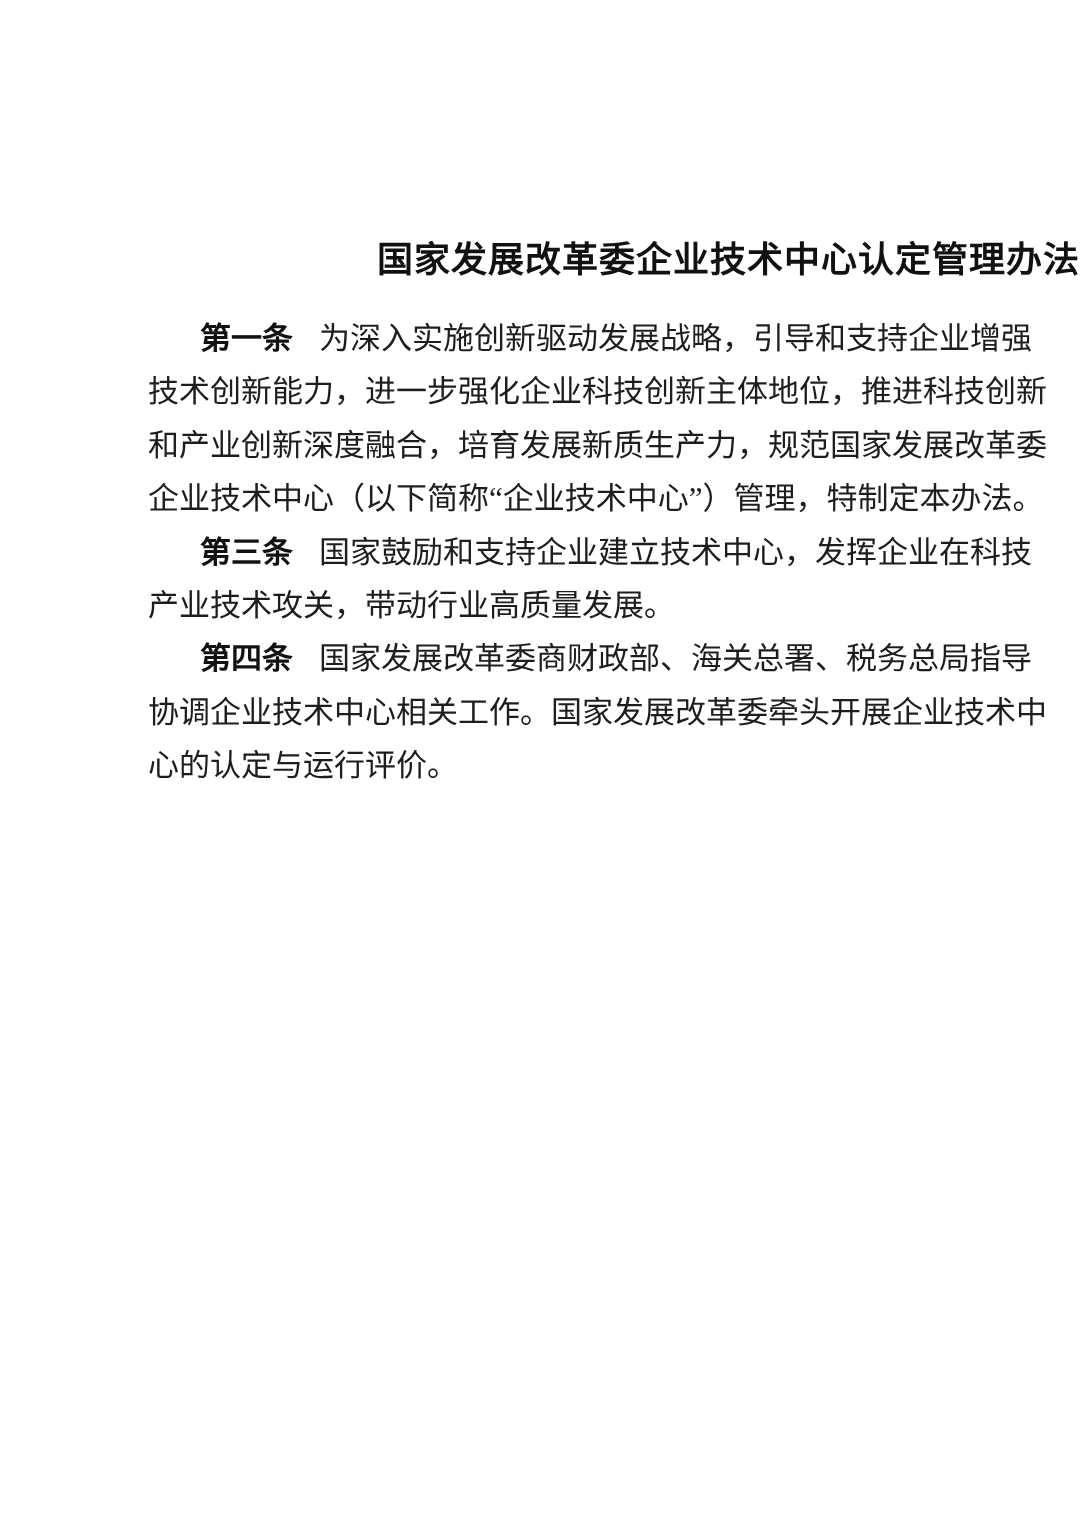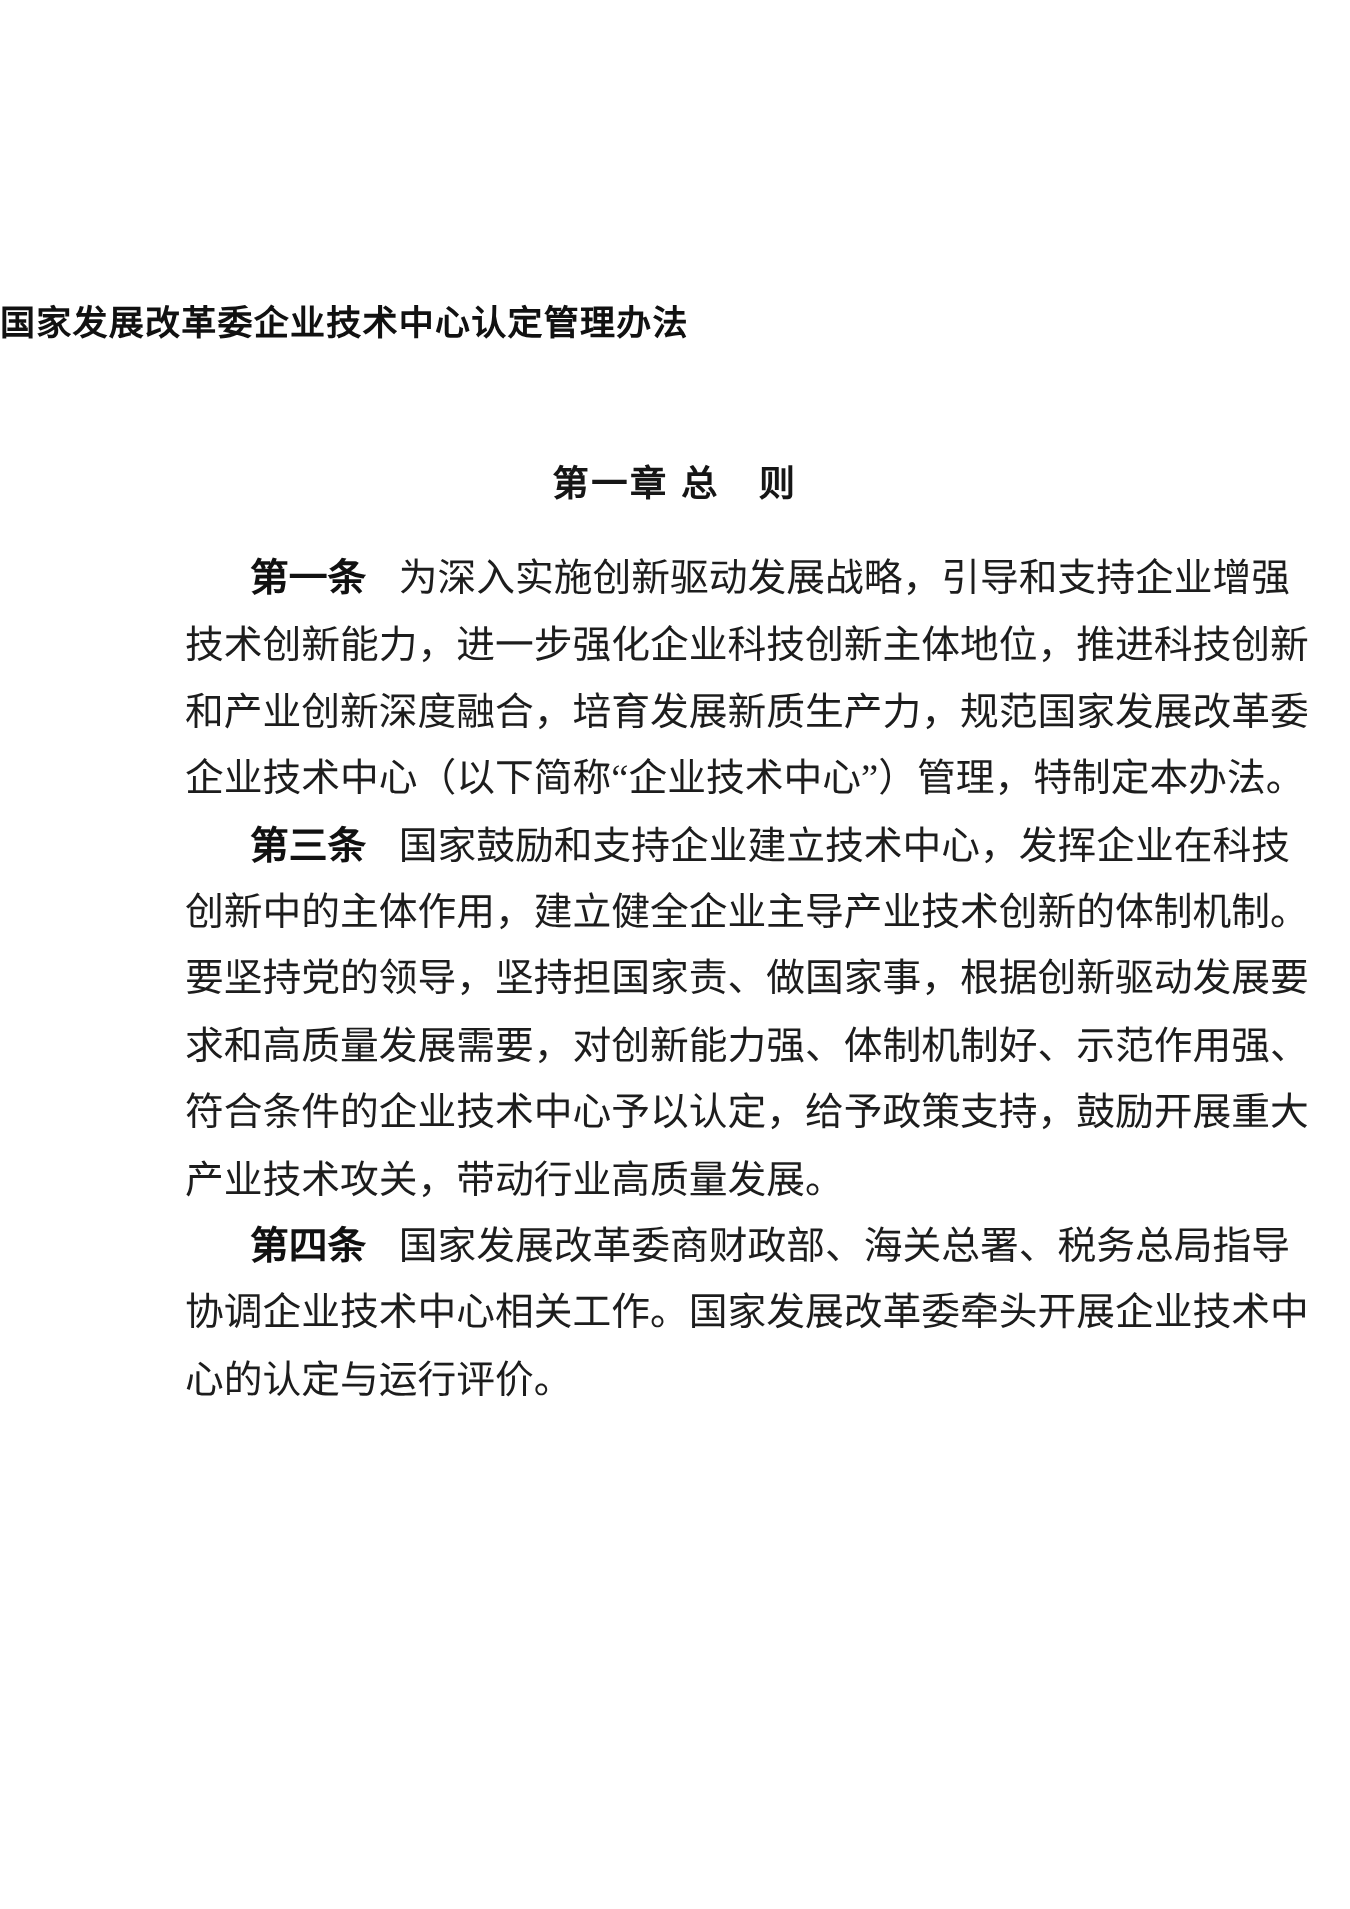--- a/index.html
+++ b/index.html
@@ -16,23 +16,23 @@
     box-sizing: border-box;
     padding-top: 236px;
     overflow: hidden;
     font-family: "Liberation Serif", serif;
     color: #1d1d1d;
   }
   .doc-title {
     margin: 0;
     height: 48px;
     line-height: 48px;
-    text-align: left;
+    text-align: right;
     font-family: "Liberation Serif", serif;
-    font-size: 28px;
+    font-size: 36px;
     font-weight: 700;
     letter-spacing: 1px;
     color: #111111;
     white-space: nowrap;
   }
   .chapter-heading {
     margin: 84px 0 0 0;
     height: 40px;
     line-height: 40px;
     text-align: center;
@@ -73,50 +73,39 @@
     margin-right: 26px;
   }
 </style>
 </head>
 <body>
 
 <div class="page">
 
   <h1 class="doc-title">国家发展改革委企业技术中心认定管理办法</h1>
 
-  <h2 class="chapter-heading">第一章 总　则</h2>
 
   <div class="doc-body">
 
     <section class="article">
       <div class="line first"><span class="article-label">第一条</span><span class="line-text">为深入实施创新驱动发展战略，引导和支持企业增强</span></div>
       <div>
 
           <div class="line">技术创新能力，进一步强化企业科技创新主体地位，推进科技创新</div>
 
           <div class="line">和产业创新深度融合，培育发展新质生产力，规范国家发展改革委</div>
         </div>
       <div class="line last">企业技术中心（以下简称“企业技术中心”）管理，特制定本办法。</div>
     </section>
 
     <section class="article">
     </section>
 
     <section class="article">
       <div class="line first"><span class="article-label">第三条</span><span class="line-text">国家鼓励和支持企业建立技术中心，发挥企业在科技</span></div>
-      <div>
-
-          <div class="line">创新中的主体作用，建立健全企业主导产业技术创新的体制机制。</div>
-
-          <div class="line">要坚持党的领导，坚持担国家责、做国家事，根据创新驱动发展要</div>
-
-          <div class="line">求和高质量发展需要，对创新能力强、体制机制好、示范作用强、</div>
-
-          <div class="line">符合条件的企业技术中心予以认定，给予政策支持，鼓励开展重大</div>
-        </div>
       <div class="line last">产业技术攻关，带动行业高质量发展。</div>
     </section>
 
     <section class="article">
       <div class="line first"><span class="article-label">第四条</span><span class="line-text">国家发展改革委商财政部、海关总署、税务总局指导</span></div>
       <div>
 
           <div class="line">协调企业技术中心相关工作。国家发展改革委牵头开展企业技术中</div>
         </div>
       <div class="line last">心的认定与运行评价。</div>

